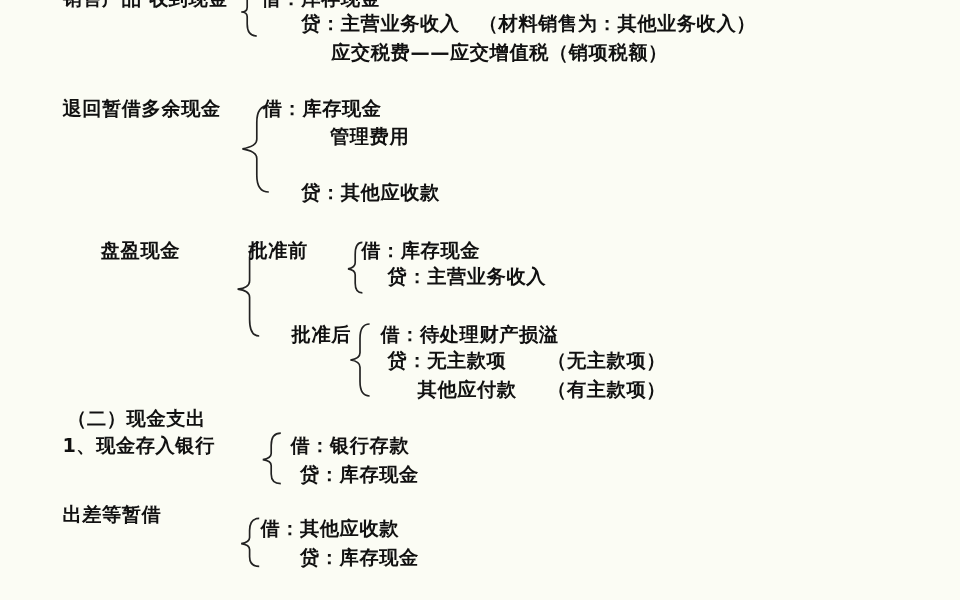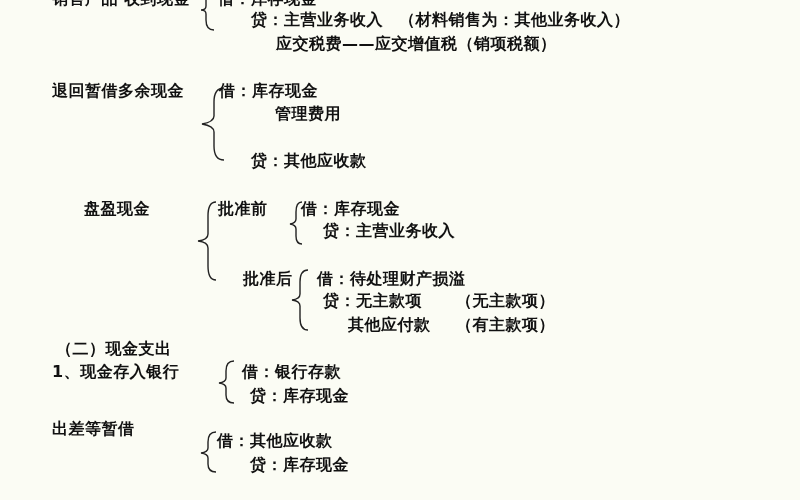--- a/index.html
+++ b/index.html
@@ -36,21 +36,21 @@
 <div class="t" style="left:219px;top:82px;">借：库存现金</div>
 <div class="t" style="left:275px;top:105px;">管理费用</div>
 <div class="t" style="left:251px;top:152px;">贷：其他应收款</div>
 
 <div class="t" style="left:52px;top:200px;margin-left:32px;">盘盈现金</div>
 <div class="brace" style="left:196px;top:200px;">
   <svg width="22" height="82">
       <path d="M20 2 Q12 2 12 16 L12 34 Q12 40 2 41 Q12 42 12 48 L12 66 Q12 80 20 80" fill="none" stroke="#222" stroke-width="1.4"></path>
     </svg>
 </div>
-<div class="t" style="left:218px;top:200px;">批准前</div>
+<div class="t" style="left:207px;top:200px;">批准前</div>
 <div class="brace" style="left:288px;top:200px;">
   <svg width="16" height="46">
       <path d="M14 2 Q8 2 8 12 L8 19 Q8 23 2 24 Q8 25 8 29 L8 36 Q8 44 14 44" fill="none" stroke="#222" stroke-width="1.4"></path>
     </svg>
 </div>
 <div class="t" style="left:301px;top:200px;">借：库存现金</div>
 <div class="t" style="left:323px;top:222px;">贷：主营业务收入</div>
 
 <div class="t" style="left:243px;top:270px;">批准后</div>
 <div class="brace" style="left:290px;top:268px;">

